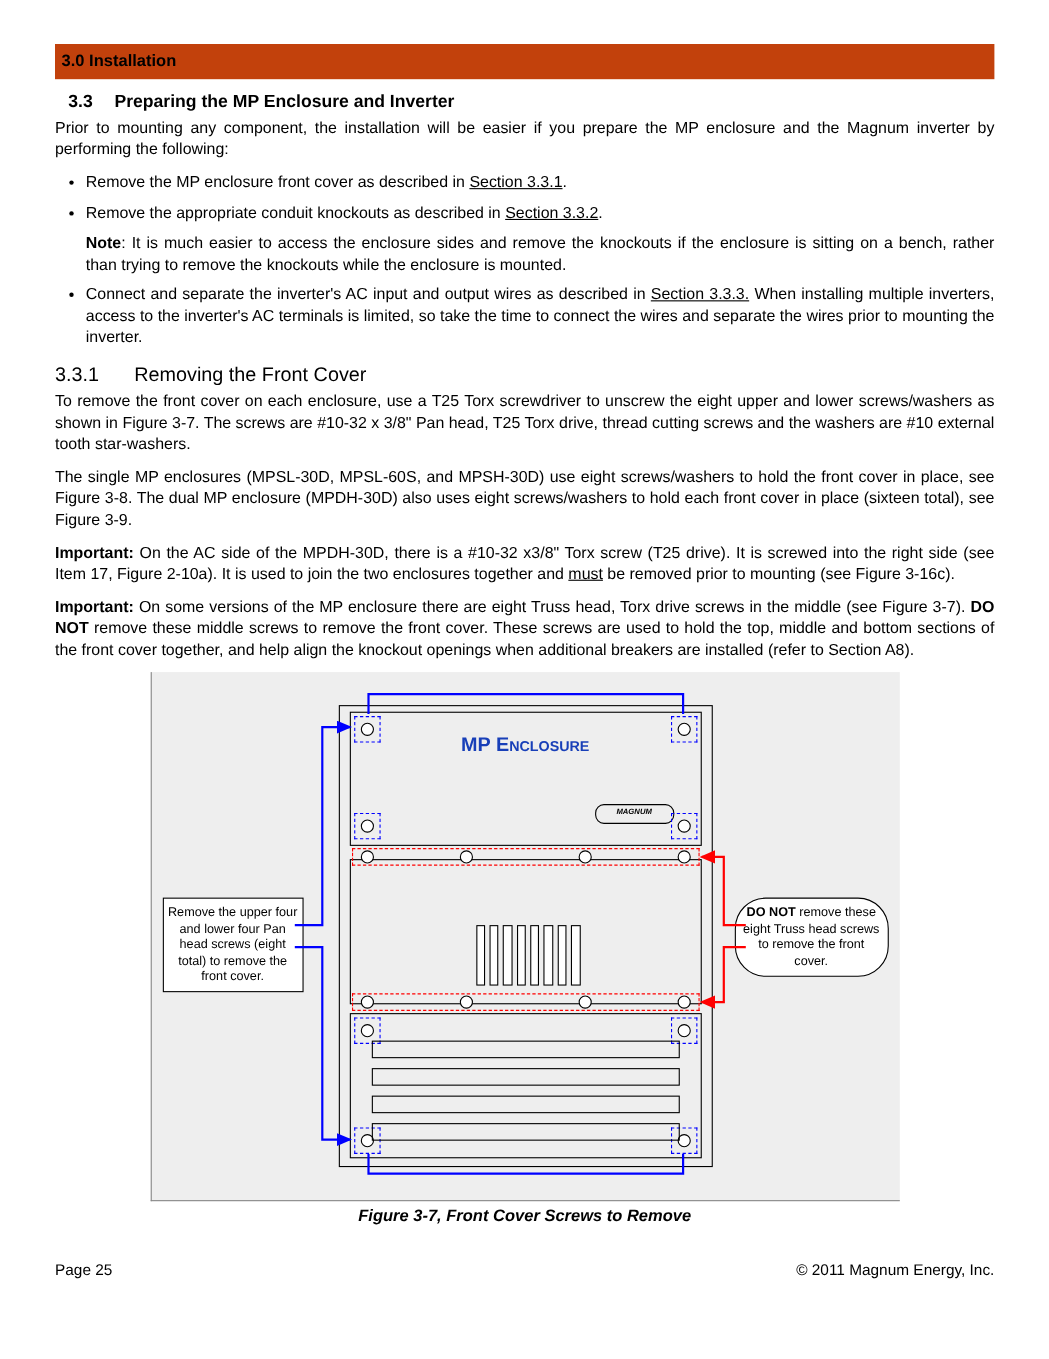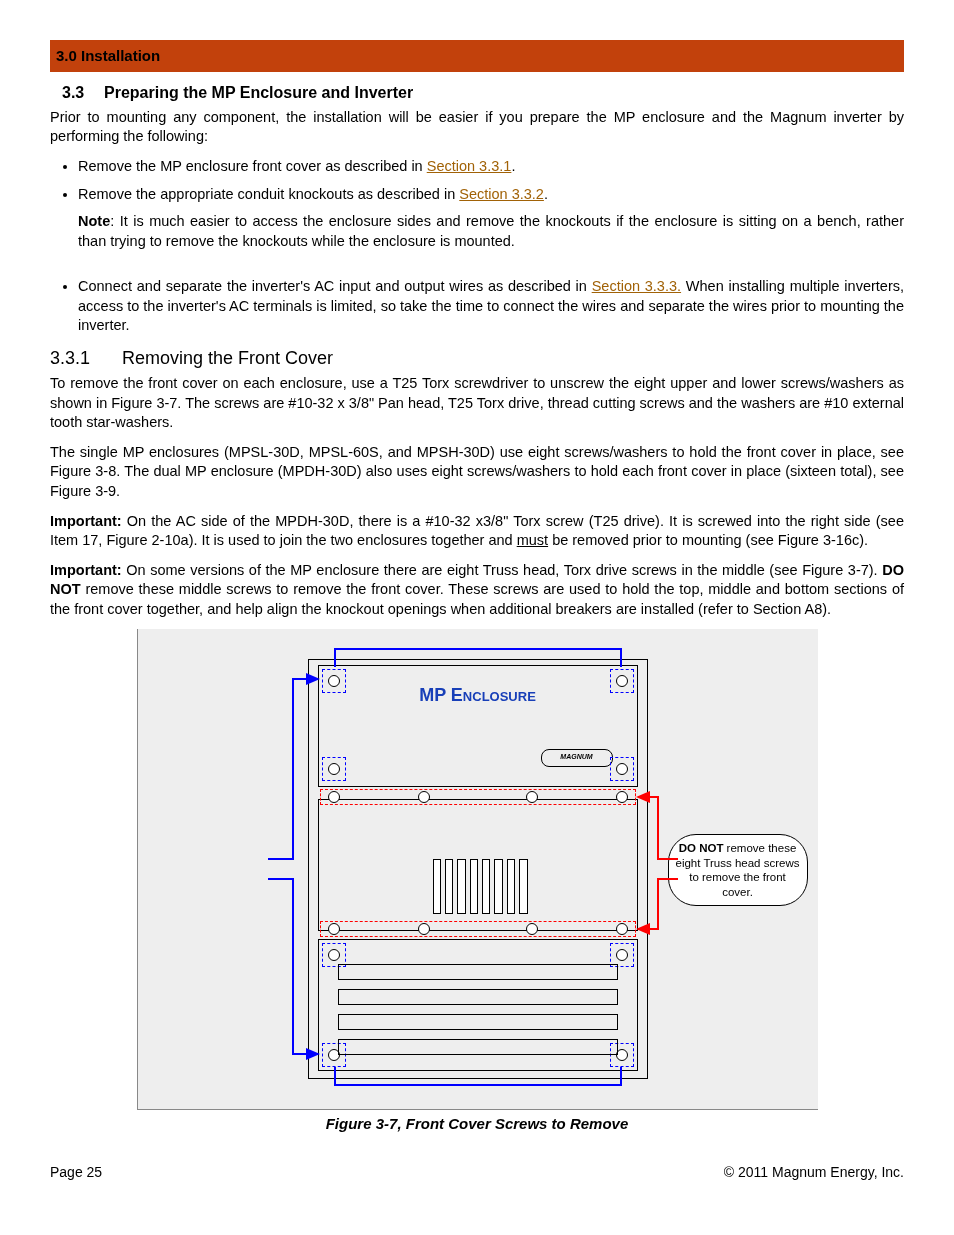--- a/index.html
+++ b/index.html
@@ -27,22 +27,22 @@
   .section-num { display:inline-block; width:42px; }
   .subsection-title {
     font-weight: normal;
     font-size: 18px;
     margin: 10px 0 2px 0;
   }
   .subsection-title .section-num{ width:72px;}
   p { margin: 4px 0 10px 0; text-align: justify;}
   ul { margin:6px 0 6px 28px; padding:0;}
   li { margin:0 0 8px 0; text-align: justify; }
-  .sublist-note{ margin-left:28px; text-align: justify; margin-bottom:26px;}
-  a.link { color: #a16207; text-decoration: underline; }
+  .sublist-note{ margin-left:28px; text-align: justify; margin-bottom:8px;}
+  a.link { color: #000000; text-decoration: underline; }
   .figure-area {
     background:#eeeeee;
     border-left:1px solid #888;
     border-bottom:1px solid #888;
     width:680px;
     margin:0 auto 4px auto;
     height:480px;
     position:relative;
   }
   .figure-caption{
@@ -167,20 +167,21 @@
         <div class="slot"></div>
     </div>
     <div class="rows">
       <div class="row"></div>
         <div class="row"></div>
         <div class="row"></div>
         <div class="row"></div>
     </div>
   </div>
 
+  <div class="callout callout-left">Remove the upper four and lower four Pan head screws (eight total) to remove the front cover.</div>
   <div class="callout callout-right">
     <b>DO NOT</b><span> remove these eight Truss head screws to remove the front cover.</span>
   </div>
 
   <svg class="overlay" viewBox="0 0 680 480">
     <defs>
       <marker id="ab" markerWidth="8" markerHeight="8" refX="6" refY="3" orient="auto">
         <path d="M0,0 L7,3 L0,6 Z" fill="#0000ff"></path>
       </marker>
       <marker id="ar" markerWidth="8" markerHeight="8" refX="6" refY="3" orient="auto">

